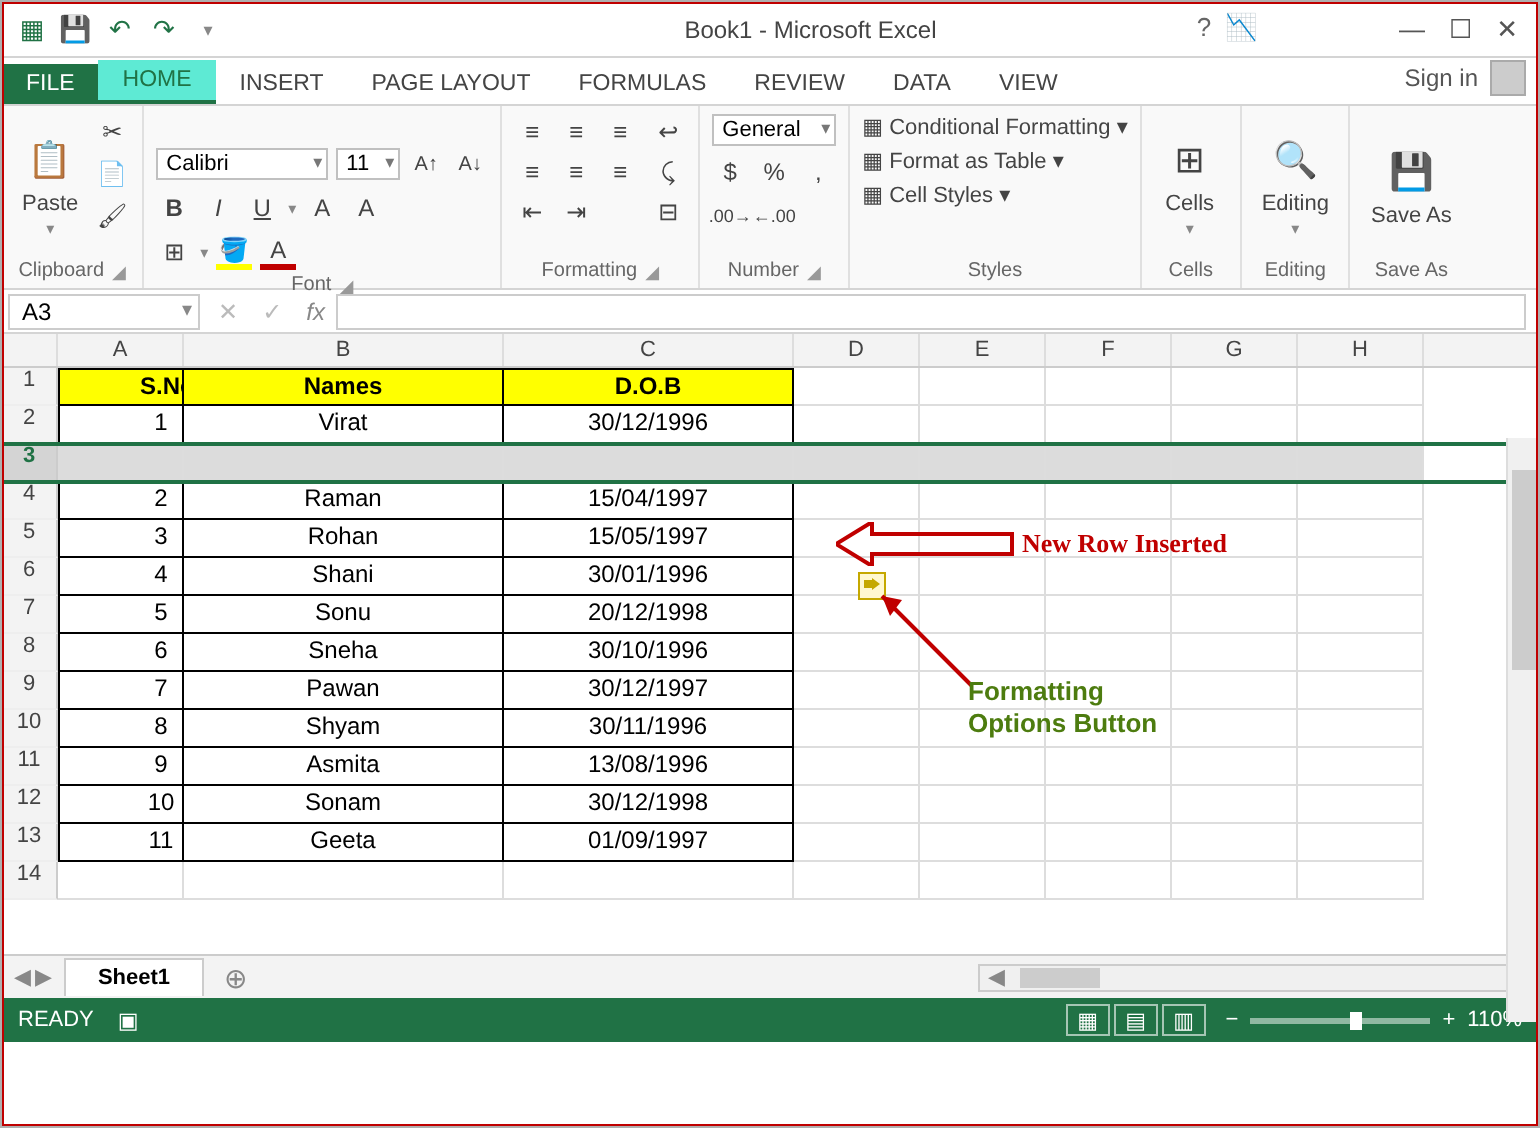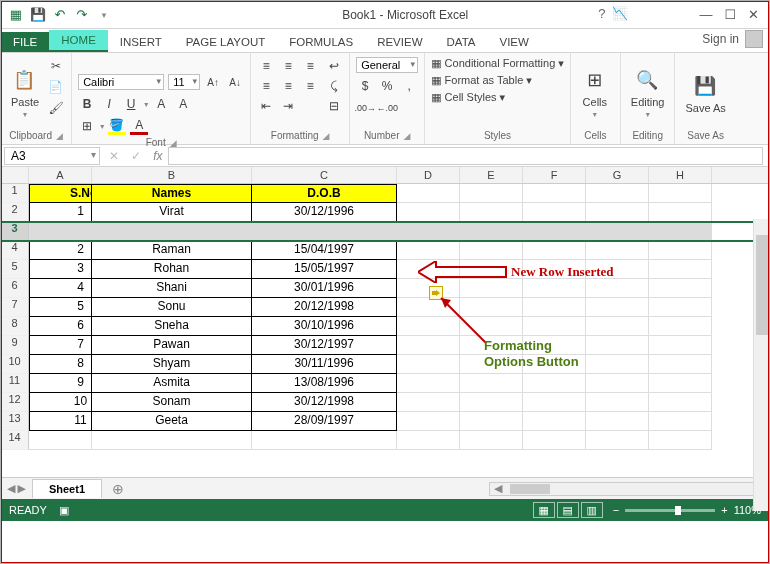--- a/index.html
+++ b/index.html
@@ -430,21 +430,21 @@
     <div class="cell wD"></div>
         <div class="cell wE"></div>
         <div class="cell wF"></div>
         <div class="cell wG"></div>
         <div class="cell wH"></div>
    </div>
       <div class="gridrow">
     <div class="rowhead">13</div>
     <div class="cell wA black bleft">11</div>
     <div class="cell wB black">Geeta</div>
-    <div class="cell wC black">28/09/1997</div>
+    <div class="cell wC black">01/09/1997</div>
     <div class="cell wD"></div>
         <div class="cell wE"></div>
         <div class="cell wF"></div>
         <div class="cell wG"></div>
         <div class="cell wH"></div>
    </div>
     </div>
   <div class="gridrow">
     <div class="rowhead">14</div>
     <div class="cell wA"></div>

